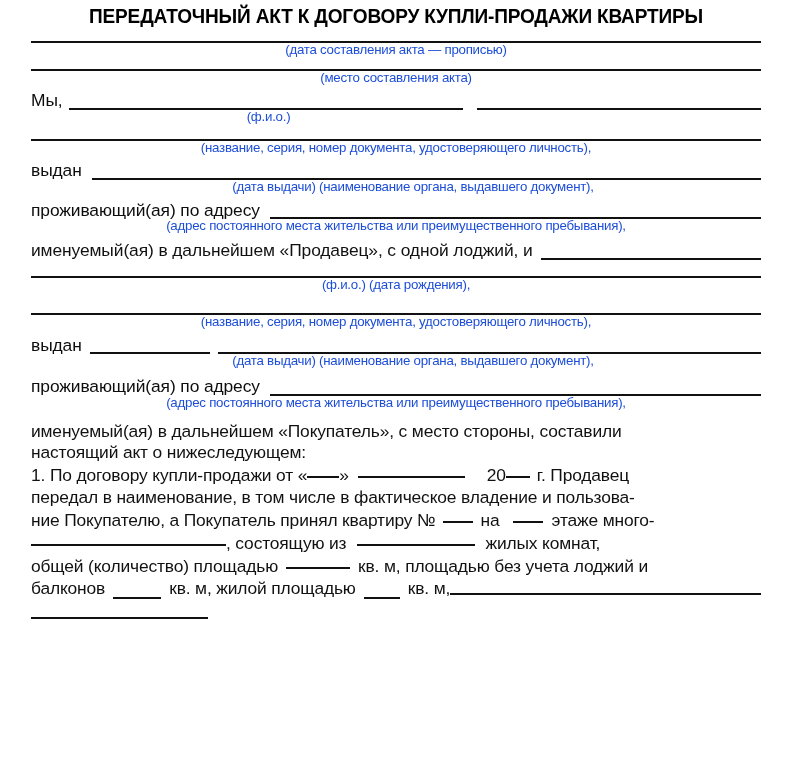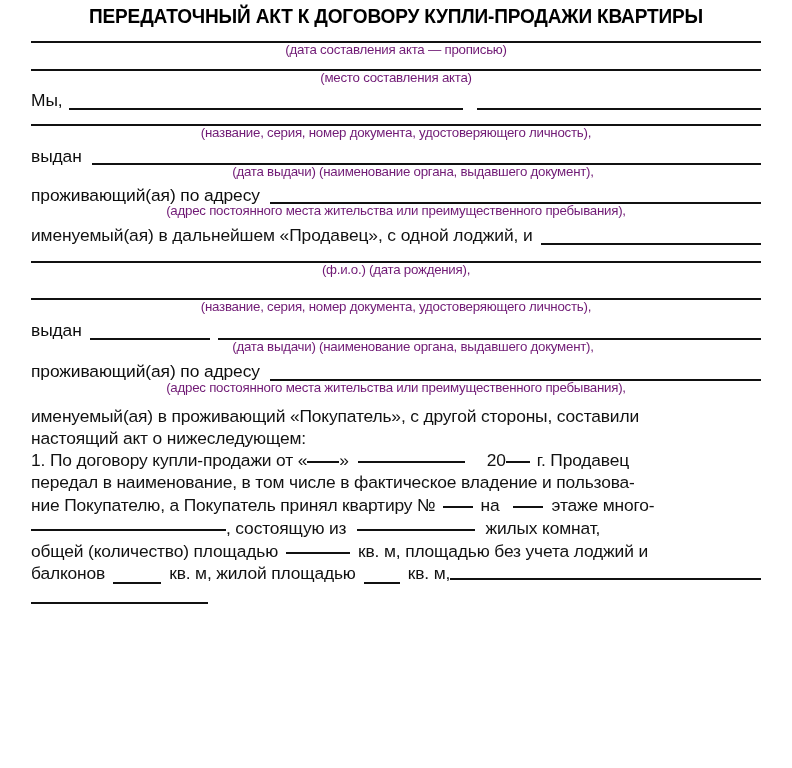--- a/index.html
+++ b/index.html
@@ -44,21 +44,21 @@
   .rule {
     border-bottom: 2px solid #111;
     height: 0;
   }
   .caption {
     text-align: center;
     font-size: 13.3px;
     line-height: 1.12;
     letter-spacing: -0.25px;
     white-space: nowrap;
-    color: #701a75;
+    color: #1d4ed8;
   }
   .caption-left-pad { padding-left: 34px; }
 
   .txt {
     font-size: 17.4px;
     line-height: 1.16;
     letter-spacing: -0.1px;
     color: #111;
     white-space: nowrap;
   }
@@ -107,20 +107,21 @@
 
   <div class="block">
     <div style="height:6px"></div>
     <div class="flexline">
       <span class="label-inline">Мы,</span>
       <span class="rule" style="width:394px"></span>
       <span style="width:14px"></span>
       <span class="rule grow"></span>
     </div>
     <div class="flexline">
+      <span class="caption" style="width:437px; padding-left:38px; box-sizing:border-box;">(ф.и.о.)</span>
     </div>
   </div>
 
   <div class="block">
     <div style="height:14px"></div>
     <div class="rule"></div>
     <div class="caption">(название, серия, номер документа, удостоверяющего личность),</div>
   </div>
 
   <div class="block">
@@ -177,21 +178,21 @@
     <div class="flexline">
       <span class="label-inline" style="padding-right:10px">проживающий(ая)  по  адресу</span>
       <span class="rule grow"></span>
     </div>
     <div class="caption">(адрес постоянного места жительства или преимущественного пребывания),</div>
   </div>
 
   <div class="block">
     <div style="height:10px"></div>
 
-    <div class="body-txt">именуемый(ая) в проживающий «Покупатель», с другой стороны, составили</div>
+    <div class="body-txt">именуемый(ая) в дальнейшем «Покупатель», с место стороны, составили</div>
 
     <div class="body-txt">настоящий акт о нижеследующем:</div>
 
     <div class="body-txt">
       <span>1. По договору купли-продажи от «</span><span class="ul" style="width:32px"></span><span>»</span><span class="ul" style="width:107px; margin-left:9px"></span><span style="display:inline-block;width:22px"></span><span>20</span><span class="ul" style="width:24px"></span><span style="display:inline-block;width:7px"></span><span>г. Продавец</span>
     </div>
 
     <div class="body-txt">передал в наименование, в том числе в фактическое владение и пользова-</div>
 
     <div class="body-txt">

